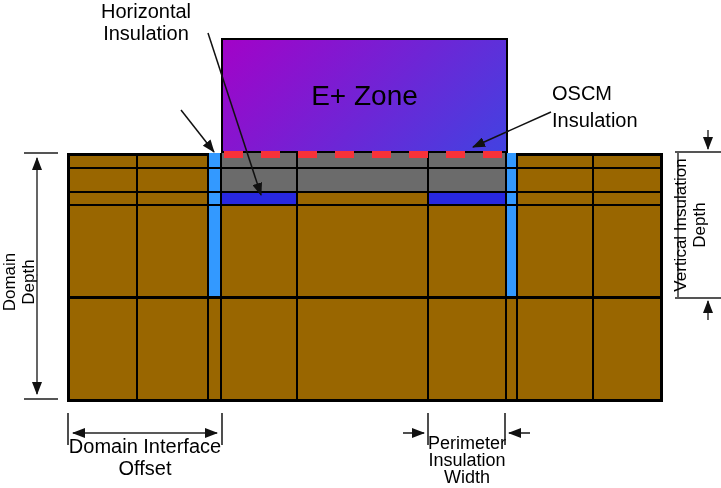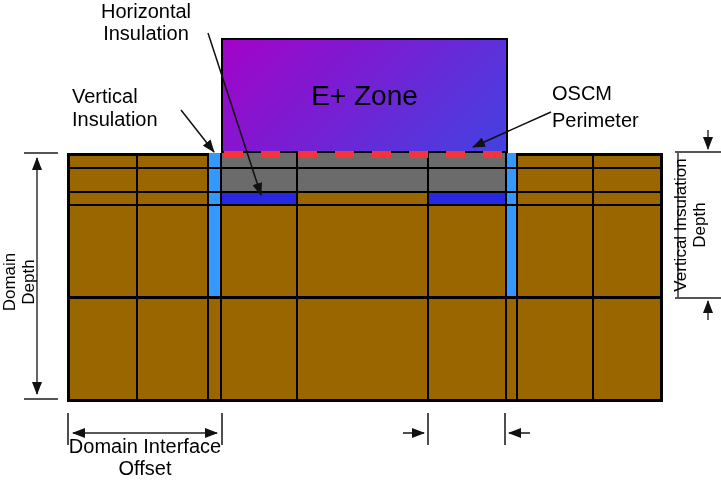--- a/index.html
+++ b/index.html
@@ -106,24 +106,24 @@
 
     <line class="dim" x1="675" y1="152" x2="721" y2="152"></line>
     <line class="dim" x1="675" y1="298" x2="721" y2="298"></line>
     <line class="dim" x1="678" y1="152" x2="678" y2="298"></line>
     <line class="dim" x1="708" y1="130" x2="708" y2="149" marker-end="url(#ah)"></line>
     <line class="dim" x1="708" y1="320" x2="708" y2="301" marker-end="url(#ah)"></line>
   </svg>
 
   <div class="abs lbl center" style="left:84px;top:0px;width:124px">Horizontal Insulation</div>
 
-  <div class="abs lbl" style="left:72px;top:85px;width:110px;line-height:23px">Vertical Insulation</div>
 
-  <div class="abs" style="left:552px;top:80px;width:96px;font-size:20px;line-height:27px">OSCM Perimeter</div>
+  <div class="abs" style="left:552px;top:80px;width:96px;font-size:20px;line-height:27px">OSCM Insulation</div>
 
   <div class="abs center rot" style="left:-25px;top:262px;width:90px;height:40px;font-size:17px;line-height:19px">Domain Depth</div>
 
   <div class="abs center rot" style="left:616px;top:205px;width:150px;height:40px;font-size:17px;line-height:19px">Vertical Insulation Depth</div>
 
   <div class="abs lbl center" style="left:60px;top:435px;width:170px">Domain Interface Offset</div>
 
+  <div class="abs center" style="left:412px;top:435px;width:110px;font-size:18px;line-height:17px">Perimeter Insulation Width</div>
 
 </div>
 
 </body></html>

